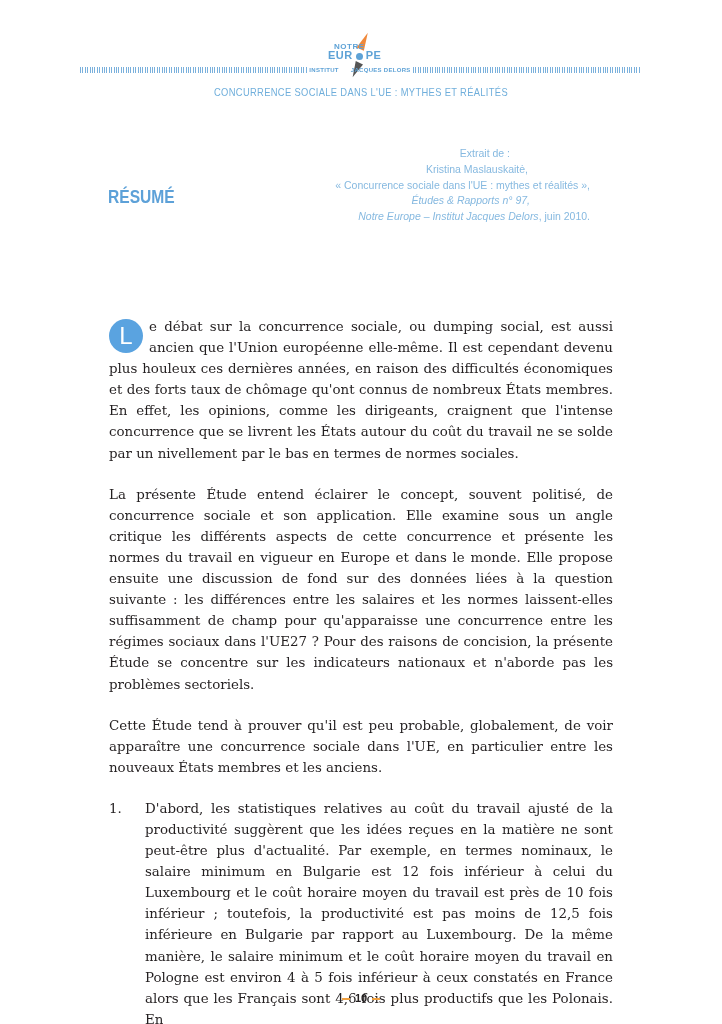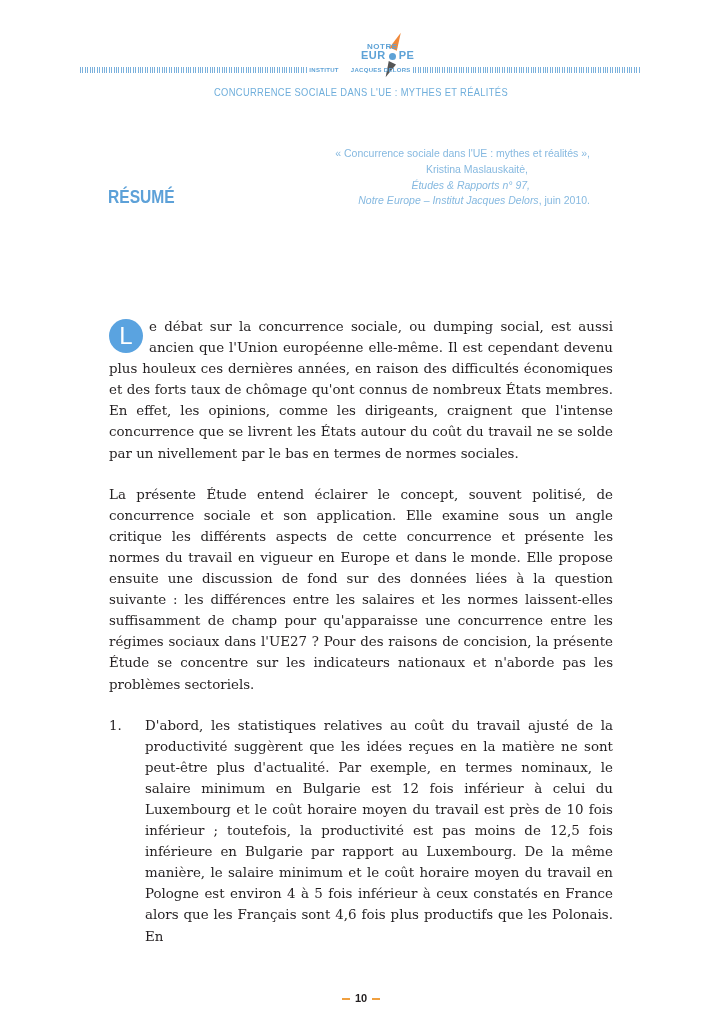--- a/index.html
+++ b/index.html
@@ -1,18 +1,18 @@
 <!DOCTYPE html>
 <html><head>
 <meta charset="utf-8">
 <style>
   html, body { margin: 0; padding: 0; background: #ffffff; }
   body { width: 722px; height: 1024px; position: relative; overflow: hidden; font-family: "DejaVu Serif", serif; color: #231f20; }
   .header { position: absolute; left: 0; top: 0; width: 722px; height: 110px; }
-  .logo { position: absolute; left: 322px; top: 30px; width: 80px; height: 48px; margin-left: 33px; }
+  .logo { position: absolute; left: 322px; top: 30px; width: 80px; height: 48px; }
   .logo .notre { position: absolute; left: 12px; top: 12px; font-family: "Liberation Sans", sans-serif; font-weight: bold; font-size: 8px; color: #5ea2d6; letter-spacing: 0.5px; }
   .logo .europe { position: absolute; left: 6px; top: 19px; font-family: "Liberation Sans", sans-serif; font-weight: bold; font-size: 11px; color: #5ea2d6; letter-spacing: 0.5px; }
   .logo .needle { position: absolute; left: 38px; top: 2px; width: 0; height: 0; border-left: 4px solid transparent; border-right: 4px solid transparent; border-bottom: 18px solid #f0883a; transform: rotate(25deg); }
   .logo .needle2 { position: absolute; left: 30px; top: 32px; width: 0; height: 0; border-left: 4px solid transparent; border-right: 4px solid transparent; border-top: 16px solid #555; transform: rotate(25deg); }
   .rule-row { position: absolute; left: 80px; top: 66px; width: 560px; height: 8px; display: flex; align-items: center; }
   .rule { flex: 1; height: 6px; background: repeating-linear-gradient(90deg, #7ab0dc 0 1px, transparent 1px 2.4px); }
   .rule-text { font-family: "Liberation Sans", sans-serif; font-size: 6px; color: #5ea2d6; font-weight: bold; padding: 0 2px; letter-spacing: 0.3px; }
   .running-title { position: absolute; left: 0; width: 722px; top: 86px; text-align: center; font-family: "Liberation Sans", sans-serif; font-size: 11px; color: #6faedb; letter-spacing: 0.4px; transform: scaleX(0.85); }
   .resume { position: absolute; left: 108px; top: 186px; font-family: "Liberation Sans", sans-serif; font-weight: bold; font-size: 19px; color: #5da1d8; transform: scaleX(0.82); transform-origin: left; }
   .extract { position: absolute; right: 132px; top: 146px; width: 300px; text-align: right; font-family: "Liberation Sans", sans-serif; font-size: 10.5px; line-height: 15.8px; color: #86b9e0; }
@@ -44,29 +44,31 @@
     <span style="width:8px;"></span>
     <span class="rule-text">JACQUES DELORS</span>
     <div class="rule"></div>
   </div>
   <div class="running-title">CONCURRENCE SOCIALE DANS L'UE : MYTHES ET RÉALITÉS</div>
 </div>
 
 <div class="resume">RÉSUMÉ</div>
 
 <div class="extract">
+  <div class="c" style="text-align:right;padding-right:80px;">Extrait de :</div>
+  <div style="padding-right:62px;">Kristina Maslauskaitė,</div>
   <div>« Concurrence sociale dans l'UE : mythes et réalités »,</div>
-  <div style="padding-right:62px;">Kristina Maslauskaitė,</div>
   <div style="padding-right:60px;"><em>Études &amp; Rapports n° 97,</em></div>
   <div><em>Notre Europe – Institut Jacques Delors</em><span>, juin 2010.</span></div>
 </div>
 
 <div class="body-text">
   <p><span class="dropcap">L</span><span>e débat sur la concurrence sociale, ou dumping social, est aussi ancien que l'Union européenne elle-même. Il est cependant devenu plus houleux ces dernières années, en raison des difficultés économiques et des forts taux de chômage qu'ont connus de nombreux États membres. En effet, les opinions, comme les dirigeants, craignent que l'intense concurrence que se livrent les États autour du coût du travail ne se solde par un nivellement par le bas en termes de normes sociales.</span></p>
   <p>La présente Étude entend éclairer le concept, souvent politisé, de concurrence sociale et son application. Elle examine sous un angle critique les différents aspects de cette concurrence et présente les normes du travail en vigueur en Europe et dans le monde. Elle propose ensuite une discussion de fond sur des données liées à la question suivante : les différences entre les salaires et les normes laissent-elles suffisamment de champ pour qu'apparaisse une concurrence entre les régimes sociaux dans l'UE27 ? Pour des raisons de concision, la présente Étude se concentre sur les indicateurs nationaux et n'aborde pas les problèmes sectoriels.</p>
+  <p>Cette Étude tend à prouver qu'il est peu probable, globalement, de voir apparaître une concurrence sociale dans l'UE, en particulier entre les nouveaux États membres et les anciens.</p>
   <div class="list-item">
     <span class="list-num">1.</span>
     <span class="list-text">D'abord, les statistiques relatives au coût du travail ajusté de la productivité suggèrent que les idées reçues en la matière ne sont peut-être plus d'actualité. Par exemple, en termes nominaux, le salaire minimum en Bulgarie est 12 fois inférieur à celui du Luxembourg et le coût horaire moyen du travail est près de 10 fois inférieur ; toutefois, la productivité est pas moins de 12,5 fois inférieure en Bulgarie par rapport au Luxembourg. De la même manière, le salaire minimum et le coût horaire moyen du travail en Pologne est environ 4 à 5 fois inférieur à ceux constatés en France alors que les Français sont 4,6 fois plus productifs que les Polonais. En</span>
   </div>
 </div>
 
 <div class="page-number">
   <span class="dash"></span><span>10</span><span class="dash"></span>
 </div>
 

